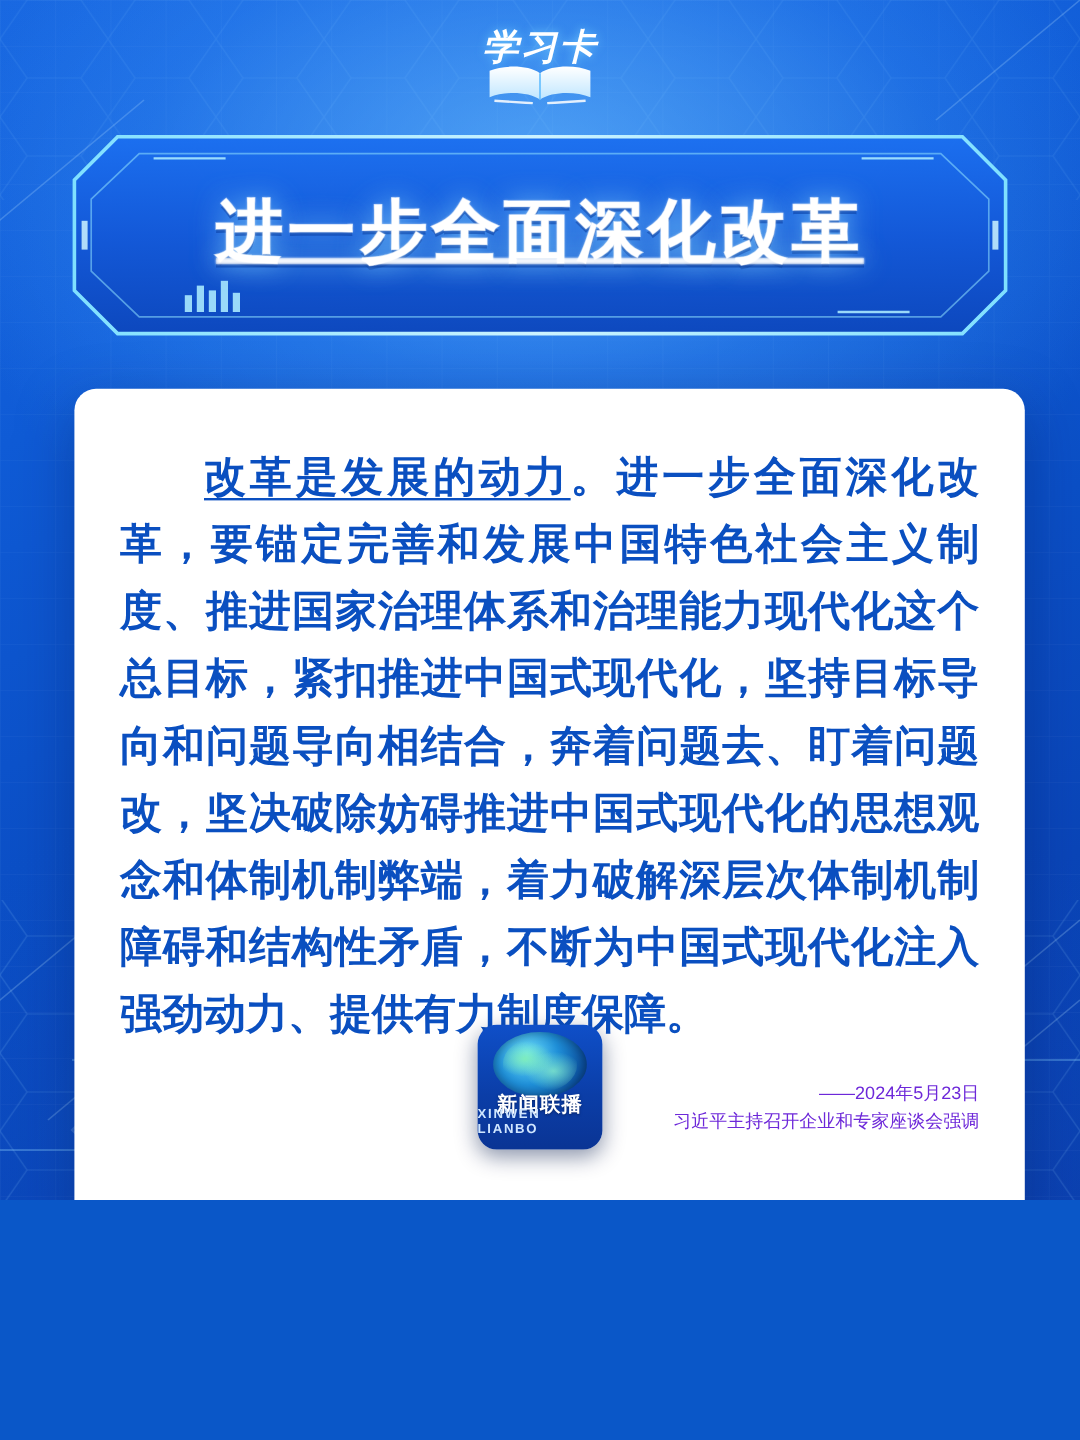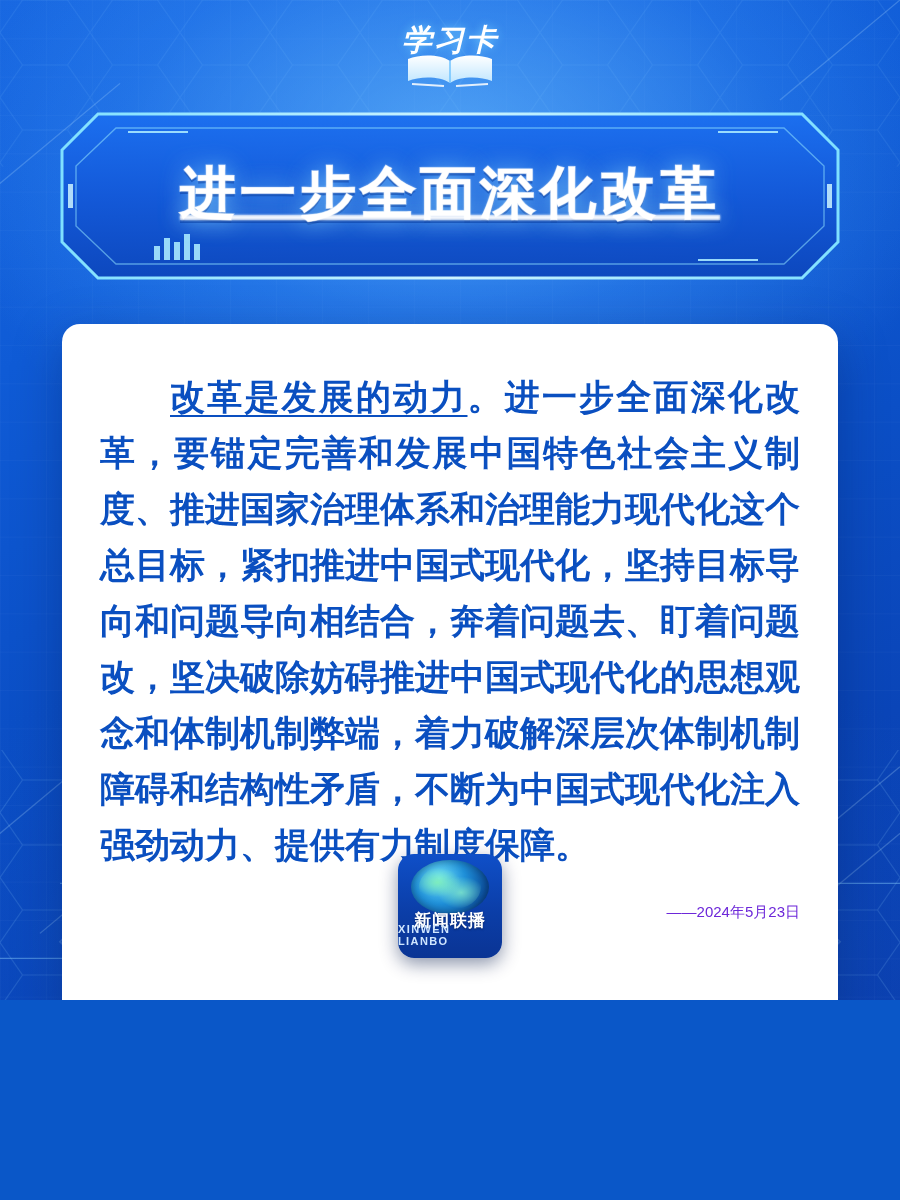--- a/index.html
+++ b/index.html
@@ -114,20 +114,21 @@
   
   .card {
     position: absolute;
     left: 62px;
     top: 324px;
     width: 776px;
     height: 712px;
     background: #ffffff;
     border-radius: 18px;
     box-shadow: 0 14px 48px rgba(4,30,90,0.35);
+    padding-left: 16px;
   }
   .card-inner {
     position: absolute;
     left: 38px;
     right: 38px;
     top: 46px;
     bottom: 28px;
   }
   .quote {
     font-family: "Liberation Serif", "DejaVu Serif", serif;
@@ -325,20 +326,21 @@
     <div class="title-text">进一步全面深化改革</div>
   </div>
 
   <div class="card">
     <div class="card-inner">
       <p class="quote">
         <span class="hl">改革是发展的动力</span><span>。进一步全面深化改革，要锚定完善和发展中国特色社会主义制度、推进国家治理体系和治理能力现代化这个总目标，紧扣推进中国式现代化，坚持目标导向和问题导向相结合，奔着问题去、盯着问题改，坚决破除妨碍推进中国式现代化的思想观念和体制机制弊端，着力破解深层次体制机制障碍和结构性矛盾，不断为中国式现代化注入强劲动力、提供有力制度保障。</span>
       </p>
       <div class="attrib">
         <div>——2024年5月23日</div>
+        <div>习近平主持召开企业和专家座谈会强调</div>
       </div>
     </div>
   </div>
 
   <div class="badge">
     <div class="badge-globe"></div>
     <div class="badge-cn">新闻联播</div>
     <div class="badge-en">XINWEN  LIANBO</div>
   </div>
 

